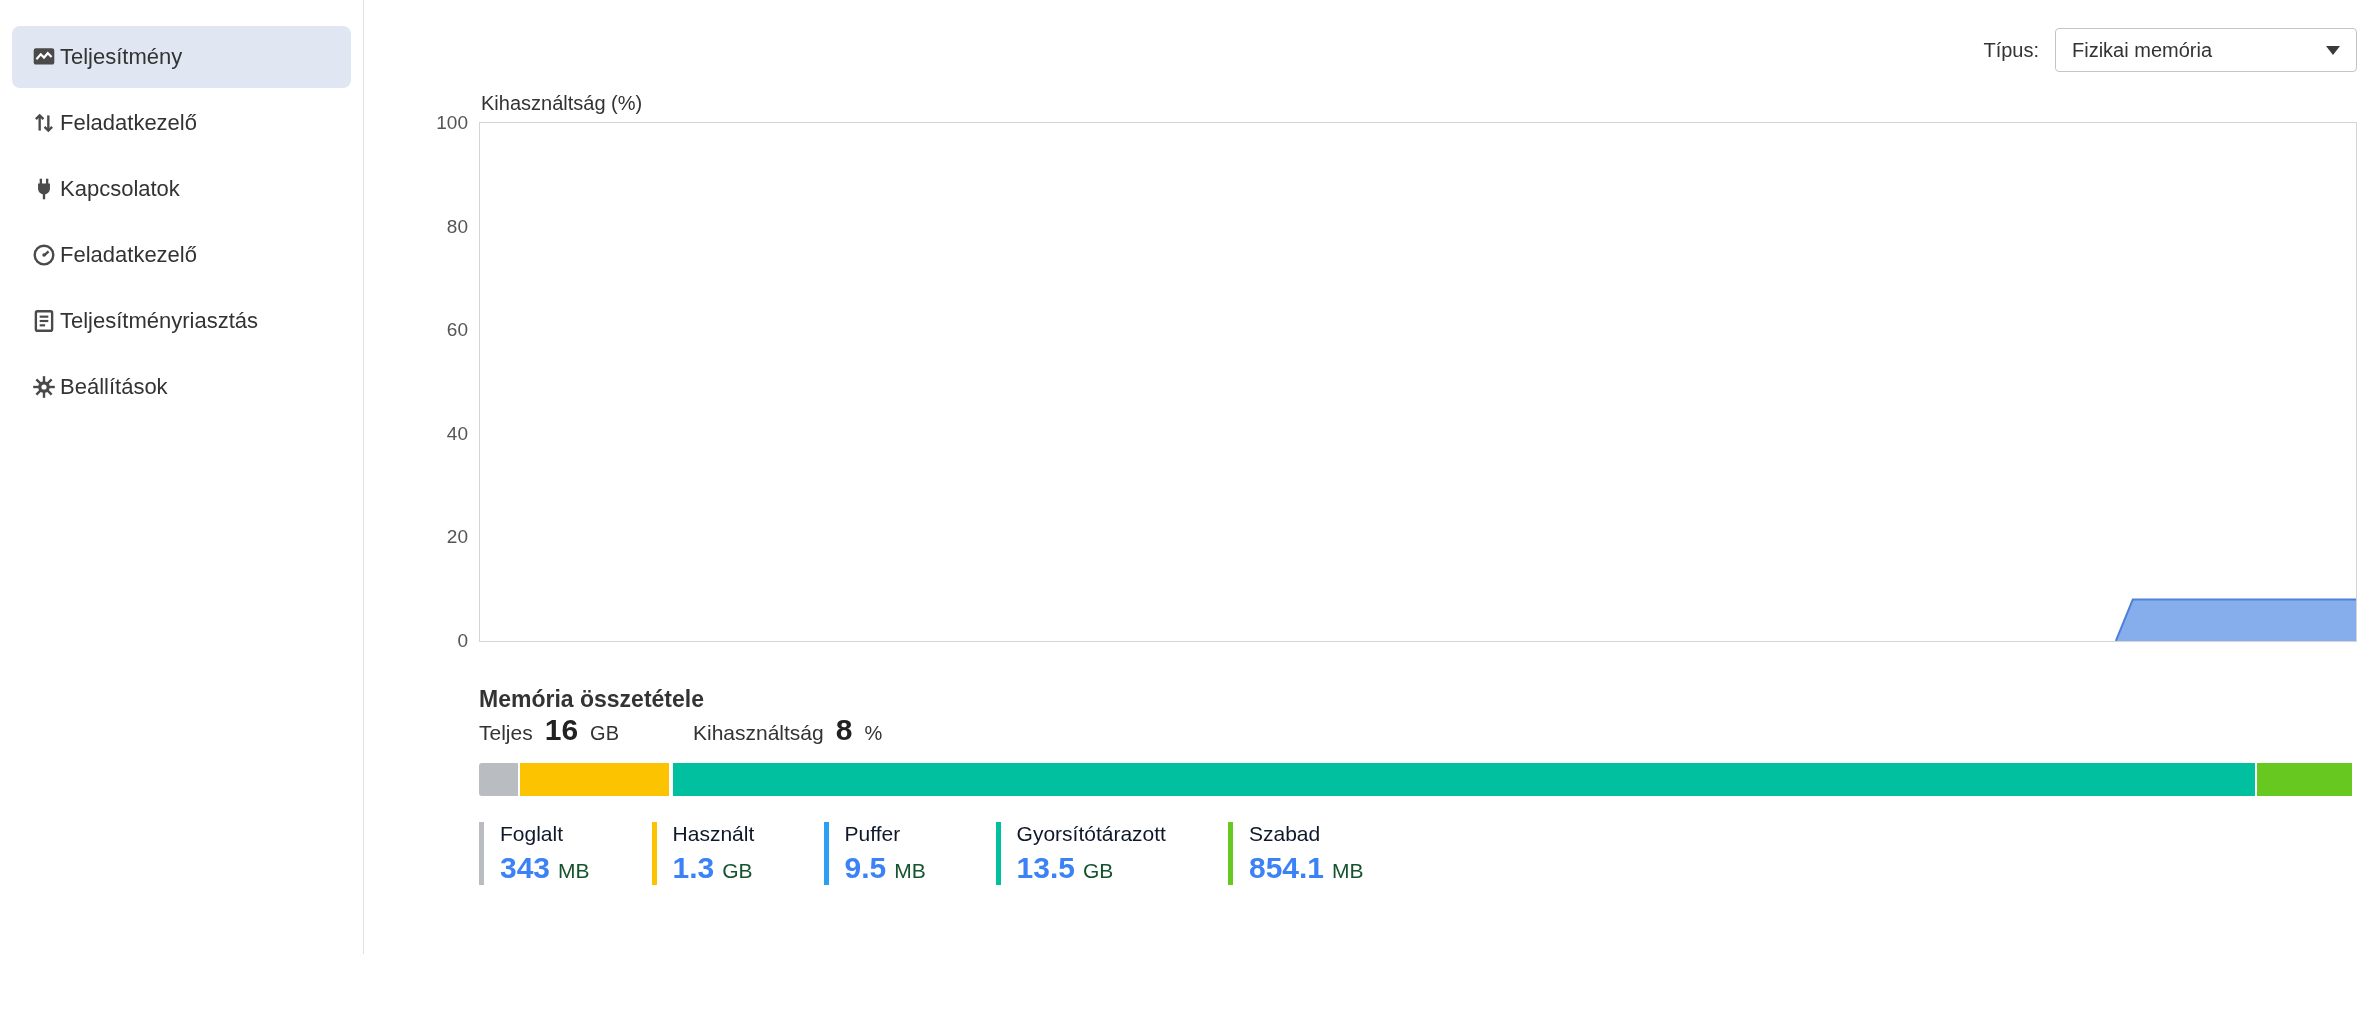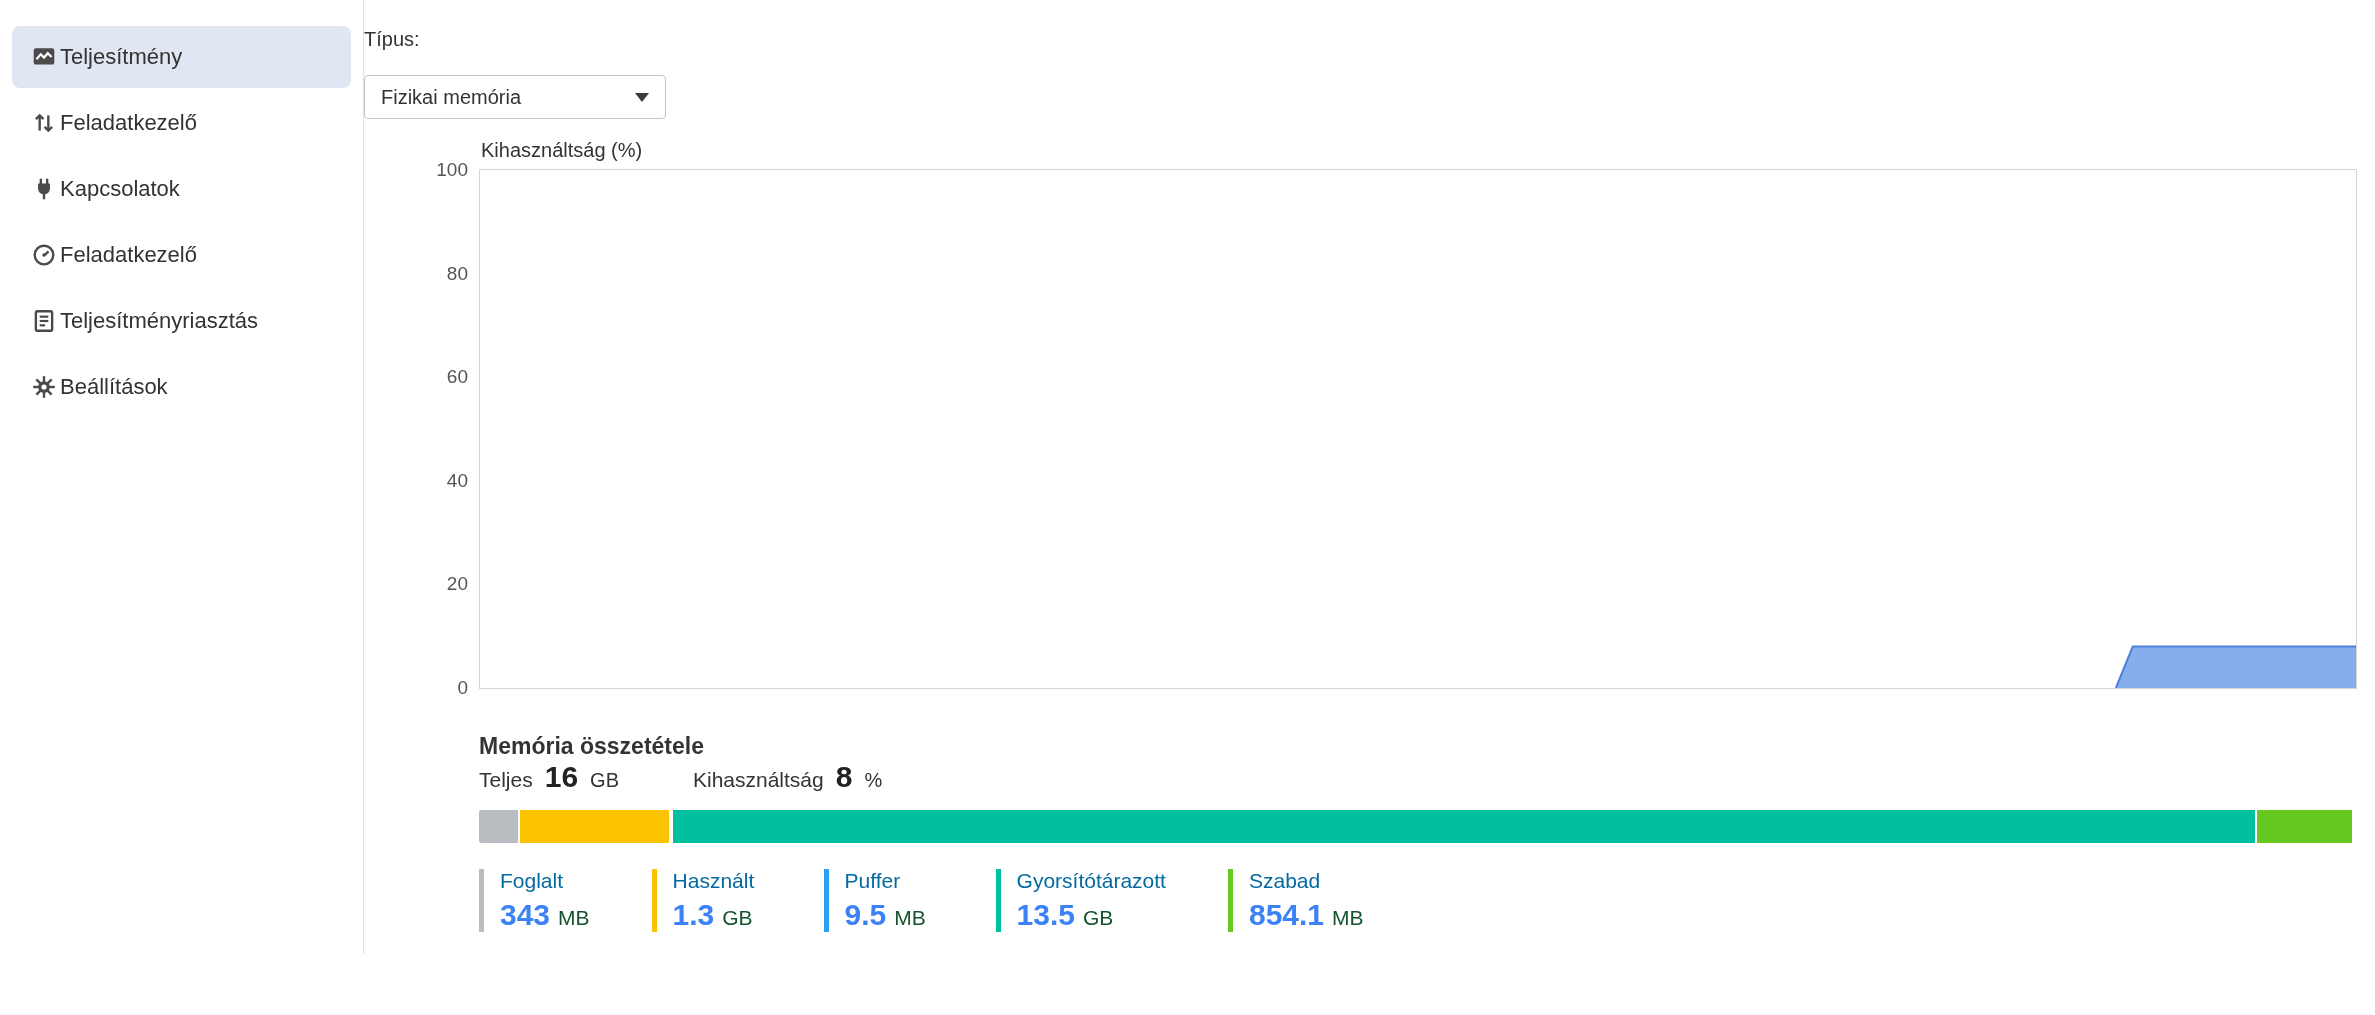--- a/index.html
+++ b/index.html
@@ -43,21 +43,21 @@
   .tabs{display:flex;gap:42px;padding:34px 28px 0 40px;border-bottom:1px solid #d8d8da;position:relative;}
   .tab{font-size:20px;font-weight:bold;color:#333;padding-bottom:21px;position:relative;cursor:pointer;white-space:nowrap;}
   .tab.active{color:#0c7cd5;}
   .tab.active::after{
     content:'';position:absolute;left:50%;bottom:-6px;width:11px;height:11px;background:#fff;
     border-left:1px solid #c9c9cb;border-top:1px solid #c9c9cb;
     transform:translateX(-50%) rotate(45deg);
   }
 
   
-  .type-row{display:flex;justify-content:flex-end;align-items:flex-start;gap:24px;margin:28px 18px 0 0;flex-direction:column;}
+  .type-row{display:flex;justify-content:flex-end;align-items:center;gap:16px;margin:28px 18px 0 0;}
   .type-label{font-size:20px;color:#333;}
   .dropdown{
     width:302px;height:44px;border:1px solid #c4c4c7;border-radius:4px;background:#fff;
     display:flex;align-items:center;justify-content:space-between;padding:0 16px;font-size:20px;cursor:pointer;
   }
   .caret-down{width:0;height:0;border-left:7px solid transparent;border-right:7px solid transparent;border-top:9px solid #3a3a3a;}
 
   
   .chart-wrap{margin:20px 18px 0 115px;position:relative;}
   .chart-title{font-size:20px;color:#333;margin:0 0 7px 2px;}
@@ -76,21 +76,21 @@
   .total-label{font-size:21px;color:#333;}
   .total-value{font-size:30px;font-weight:bold;color:#222;}
   .total-unit{font-size:20px;color:#333;}
 
   .stackbar{margin:16px 18px 0 115px;height:33px;display:flex;border-radius:3px;overflow:hidden;}
   .bar-seg{height:100%;}
   .bar-seg + .bar-seg{border-left:2px solid #fff;}
 
   .legend{display:flex;gap:62px;margin:26px 18px 0 115px;}
   .legend-item{border-left:5px solid #ccc;padding-left:16px;min-width:110px;}
-  .legend-label{font-size:21px;color:#0369a1;}
+  .legend-label{font-size:21px;color:#0f172a;}
   .legend-value{margin-top:5px;display:flex;align-items:baseline;gap:8px;}
   .legend-num{font-size:30px;font-weight:bold;color:#3b82f6;}
   .legend-unit{font-size:21px;color:#14532d;}
 </style>
 </head>
 <body>
 
 <div class="app">
 
 

